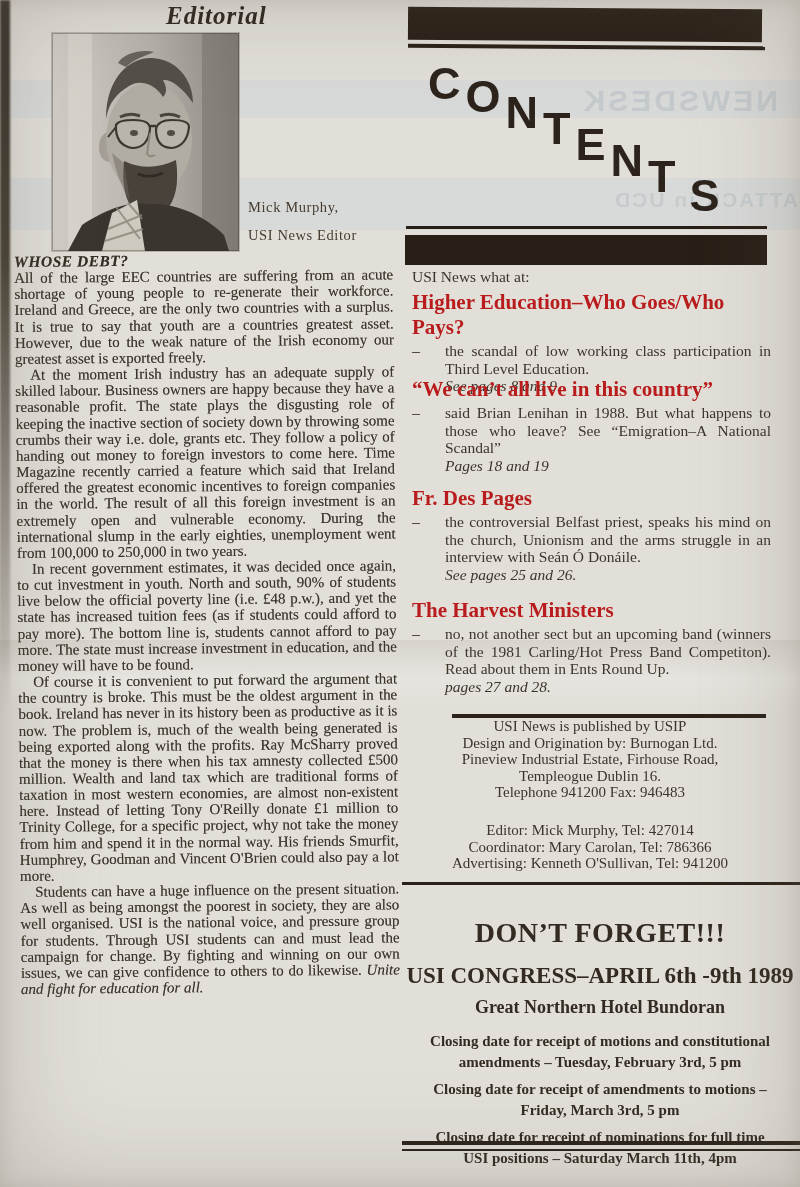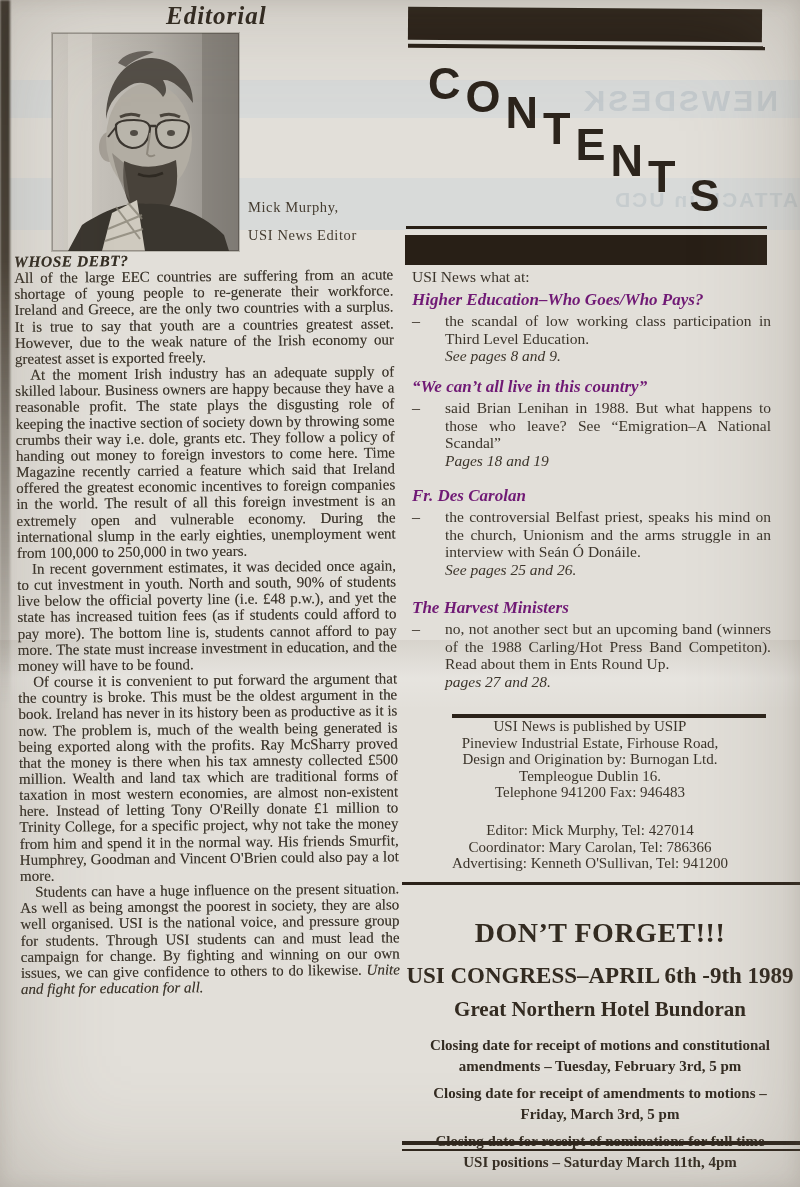--- a/index.html
+++ b/index.html
@@ -44,39 +44,39 @@
   .contents-word span:nth-child(2){transform:translateY(13px);}
   .contents-word span:nth-child(3){transform:translateY(29px);}
   .contents-word span:nth-child(4){transform:translateY(45px);}
   .contents-word span:nth-child(5){transform:translateY(61px);}
   .contents-word span:nth-child(6){transform:translateY(77px);}
   .contents-word span:nth-child(7){transform:translateY(93px);}
   .contents-word span:nth-child(8){transform:translateY(112px);margin-left:9px;}
   
   .toc-intro{position:absolute;left:412px;top:268px;font-size:15.5px;color:#3b342a;}
   .toc-item{position:absolute;left:412px;width:364px;color:#3b342a;}
-  .toc-heading{font-weight:bold;font-size:17px;color:#701a75;margin-bottom:2px;font-style:italic;}
+  .toc-heading{font-weight:bold;font-size:21px;color:#b91c1c;margin-bottom:2px;}
   .toc-row{display:flex;}
   .toc-dash{width:33px;flex:0 0 33px;font-size:16px;}
   .toc-body{font-size:15.5px;line-height:17.6px;text-align:justify;width:326px;}
   .toc-pages{font-style:italic;}
   .rule-mid{position:absolute;left:452px;top:714px;width:314px;height:4px;background:#2b2219;}
   .pubinfo,.staff{position:absolute;left:404px;width:372px;text-align:center;
         font-size:15px;line-height:16.6px;color:#3b342a;}
   .pubinfo{top:718px;}
   .staff{top:822px;}
   
   .rule-wide{position:absolute;left:402px;width:398px;background:#2b2219;}
   .rw1{top:882px;height:3px;}
   .rw2{top:1141px;height:4px;}
   .rw3{top:1149px;height:2px;}
   .notice{position:absolute;left:400px;top:893px;width:400px;text-align:center;color:#332b21;}
   .notice-title{font-weight:bold;font-size:28px;letter-spacing:.5px;margin-bottom:14px;margin-top:24px;}
   .congress1{font-weight:bold;font-size:23px;margin-bottom:8px;white-space:nowrap;}
-  .congress2{font-weight:bold;font-size:21px;margin-bottom:13px;}
+  .congress2{font-weight:bold;font-size:18px;margin-bottom:13px;}
   .deadline{font-weight:bold;font-size:15px;line-height:21px;margin-bottom:6px;}
   .deadline div{white-space:nowrap;}
 </style>
 </head>
 <body>
 
 <div class="page">
 
   <div class="band" style="top:80px;height:38px;"></div>
   <div class="band" style="top:178px;height:52px;"></div>
@@ -156,41 +156,41 @@
 
   <div class="toc-item" style="top:377px;">
     <div class="toc-heading">“We can’t all live in this country”</div>
     <div class="toc-row">
       <span class="toc-dash">–</span>
       <div class="toc-body"><span>said Brian Lenihan in 1988. But what happens to those who leave? See “Emigration–A National Scandal”</span><br><span class="toc-pages">Pages 18 and 19</span></div>
     </div>
   </div>
 
   <div class="toc-item" style="top:486px;">
-    <div class="toc-heading">Fr. Des Carolan</div>
+    <div class="toc-heading">Fr. Des Pages</div>
     <div class="toc-row">
       <span class="toc-dash">–</span>
       <div class="toc-body"><span>the controversial Belfast priest, speaks his mind on the church, Unionism and the arms struggle in an interview with Seán Ó Donáile.</span><br><span class="toc-pages">See pages 25 and 26.</span></div>
     </div>
   </div>
 
   <div class="toc-item" style="top:598px;">
     <div class="toc-heading">The Harvest Ministers</div>
     <div class="toc-row">
       <span class="toc-dash">–</span>
-      <div class="toc-body"><span>no, not another sect but an upcoming band (winners of the 1988 Carling/Hot Press Band Competiton). Read about them in Ents Round Up.</span><br><span class="toc-pages">pages 27 and 28.</span></div>
+      <div class="toc-body"><span>no, not another sect but an upcoming band (winners of the 1981 Carling/Hot Press Band Competiton). Read about them in Ents Round Up.</span><br><span class="toc-pages">pages 27 and 28.</span></div>
     </div>
   </div>
 
   <div class="rule-mid"></div>
 
   <div class="pubinfo">
     <div>USI News is published by USIP</div>
+    <div>Design and Origination by: Burnogan Ltd.</div>
     <div>Pineview Industrial Estate, Firhouse Road,</div>
-    <div>Design and Origination by: Burnogan Ltd.</div>
     <div>Templeogue Dublin 16.</div>
     <div>Telephone 941200 Fax: 946483</div>
   </div>
 
   <div class="staff">
     <div>Editor: Mick Murphy, Tel: 427014</div>
     <div>Coordinator: Mary Carolan, Tel: 786366</div>
     <div>Advertising: Kenneth O'Sullivan, Tel: 941200</div>
   </div>
 

